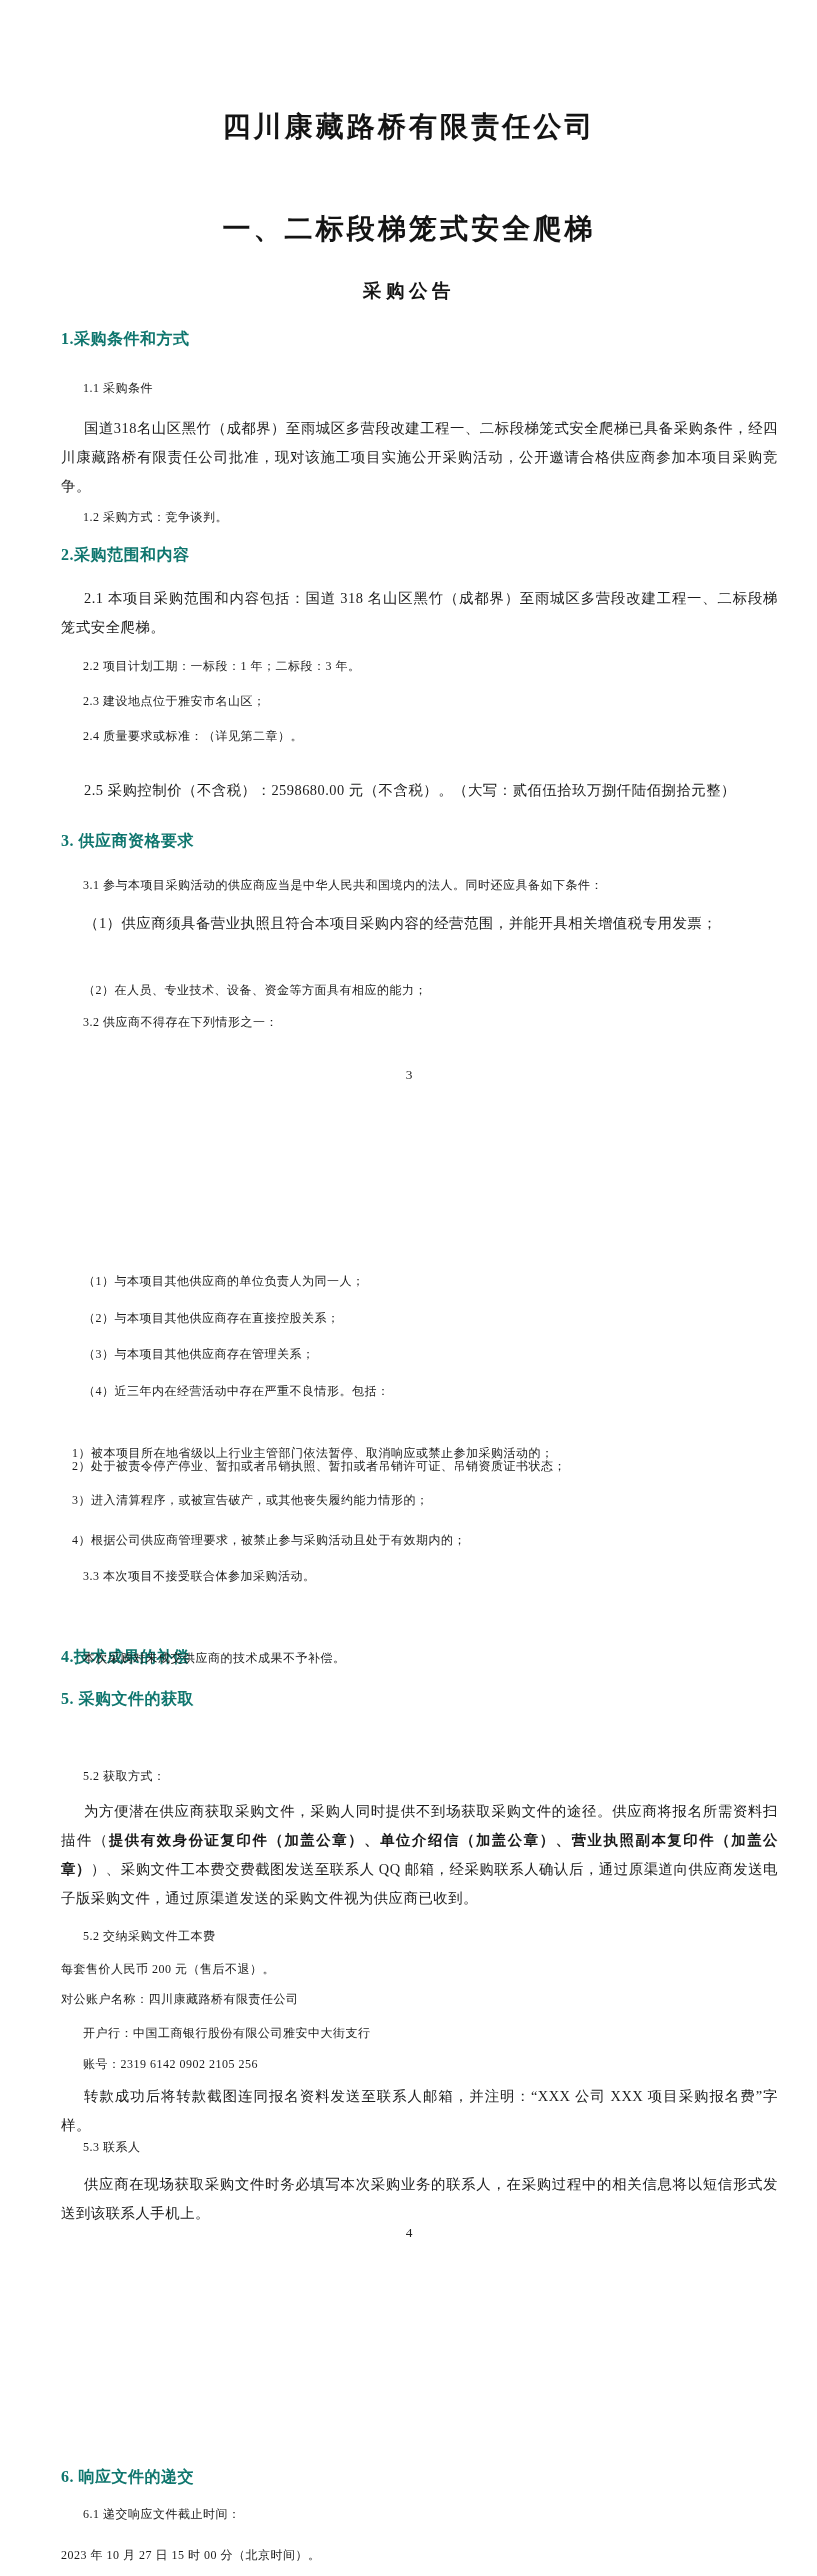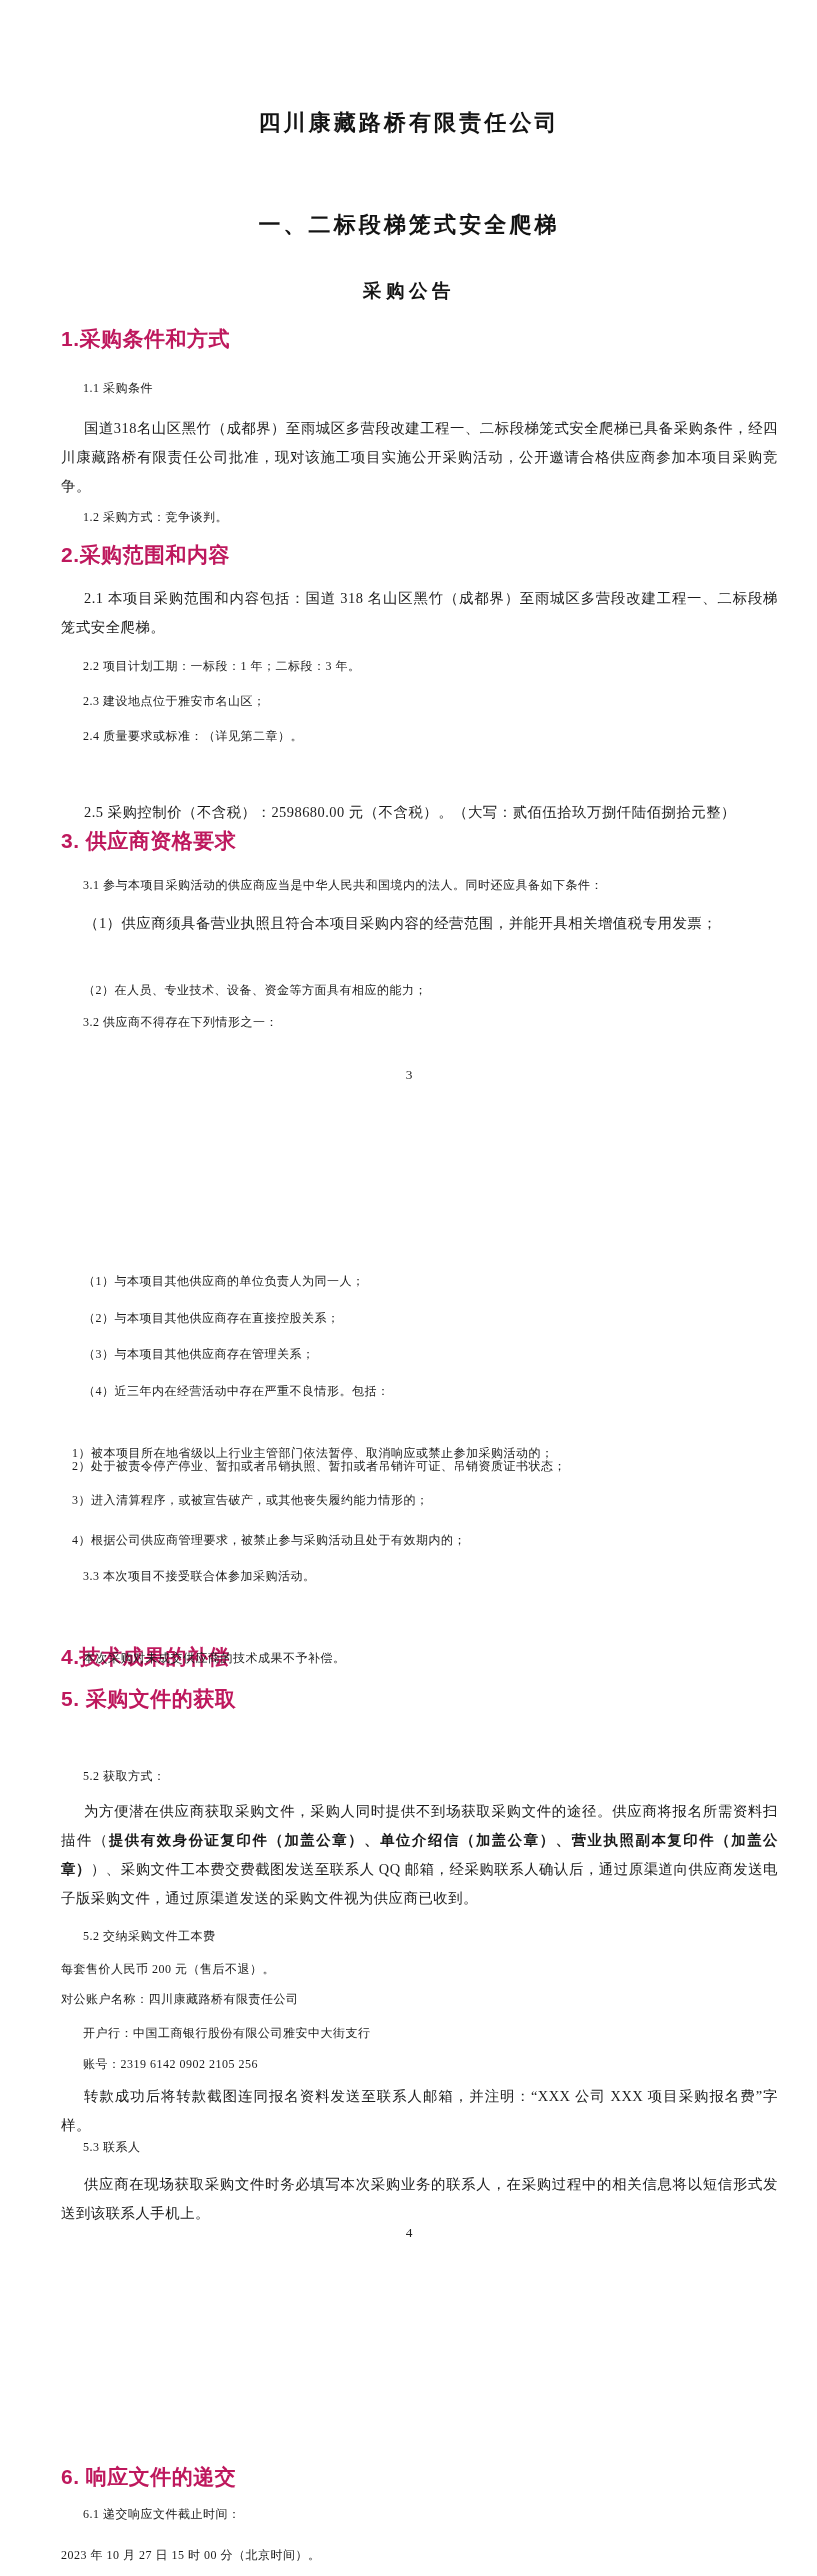--- a/index.html
+++ b/index.html
@@ -4,25 +4,25 @@
 <style>
   html,body{margin:0;padding:0;background:#e9e9e9;}
   .page{
     position:relative;width:818px;height:3469px;margin:0 auto;
     background:#ffffff;overflow:hidden;
     font-family:"Liberation Serif","DejaVu Serif",serif;color:#1b1b1b;
   }
   .ln{position:absolute;left:83px;font-size:12px;line-height:29px;white-space:nowrap;letter-spacing:0.5px;}
   .para{position:absolute;left:61px;width:717px;font-size:14.4px;line-height:29px;
         text-align:justify;text-indent:23px;letter-spacing:0.5px;white-space:normal;}
-  .h{position:absolute;left:61px;font-size:21px;line-height:25px;font-weight:700;
-     font-family:Liberation Sans, sans-serif;color:#be185d;white-space:nowrap;letter-spacing:0.5px;}
+  .h{position:absolute;left:61px;font-size:16px;line-height:25px;font-weight:700;
+     font-family:Liberation Serif, serif;color:#0f766e;white-space:nowrap;letter-spacing:0.5px;}
   .title{position:absolute;left:0;width:818px;text-align:center;font-weight:700;
          font-family:"Liberation Sans","DejaVu Sans",sans-serif;color:#141414;}
-  .t-lg{font-size:22px;letter-spacing:3.1px;}
+  .t-lg{font-size:28px;letter-spacing:3.1px;}
   .t-md{font-size:18.5px;letter-spacing:4.6px;}
   .pgnum{position:absolute;left:0;width:818px;text-align:center;font-size:13.4px;color:#222;}
   .u{text-underline-offset:4.6px;text-decoration-thickness:1px;}
   .b{font-weight:700;}
 </style>
 </head>
 <body>
 
 <div class="page">
 
@@ -33,21 +33,21 @@
   <div class="h" style="top:326px">1.采购条件和方式</div>
   <div class="ln" style="top:374px">1.1 采购条件</div>
   <div class="para" style="top:414px">国道318名山区黑竹（成都界）至雨城区多营段改建工程一、二标段梯笼式安全爬梯已具备采购条件，经四川康藏路桥有限责任公司批准，现对该施工项目实施公开采购活动，公开邀请合格供应商参加本项目采购竞争。</div>
   <div class="ln" style="top:503px">1.2 采购方式：竞争谈判。</div>
 
   <div class="h" style="top:542px">2.采购范围和内容</div>
   <div class="para" style="top:584px">2.1 本项目采购范围和内容包括：国道 318 名山区黑竹（成都界）至雨城区多营段改建工程一、二标段梯笼式安全爬梯。</div>
   <div class="ln" style="top:652px"><span>2.2 项目计划工期：</span><span class="u">一标段：1 年；二标段：3 年。</span></div>
   <div class="ln" style="top:687px"><span>2.3 建设地点位于</span><span class="u">雅安市名山区</span><span>；</span></div>
   <div class="ln" style="top:722px">2.4 质量要求或标准：（详见第二章）。</div>
-  <div class="para" style="top:798px">2.5 采购控制价（不含税）：2598680.00 元（不含税）。（大写：贰佰伍拾玖万捌仟陆佰捌拾元整）</div>
+  <div class="para" style="top:776px">2.5 采购控制价（不含税）：2598680.00 元（不含税）。（大写：贰佰伍拾玖万捌仟陆佰捌拾元整）</div>
 
   <div class="h" style="top:828px">3. 供应商资格要求</div>
   <div class="ln" style="top:871px">3.1 参与本项目采购活动的供应商应当是中华人民共和国境内的法人。同时还应具备如下条件：</div>
   <div class="para" style="top:909px">（1）供应商须具备营业执照且符合本项目采购内容的经营范围，并能开具相关增值税专用发票；</div>
   <div class="ln" style="top:976px">（2）在人员、专业技术、设备、资金等方面具有相应的能力；</div>
   <div class="ln" style="top:1008px">3.2 供应商不得存在下列情形之一：</div>
   <div class="pgnum" style="top:1067px">3</div>
 
   <div class="ln" style="top:1267px">（1）与本项目其他供应商的单位负责人为同一人；</div>
   <div class="ln" style="top:1304px">（2）与本项目其他供应商存在直接控股关系；</div>

